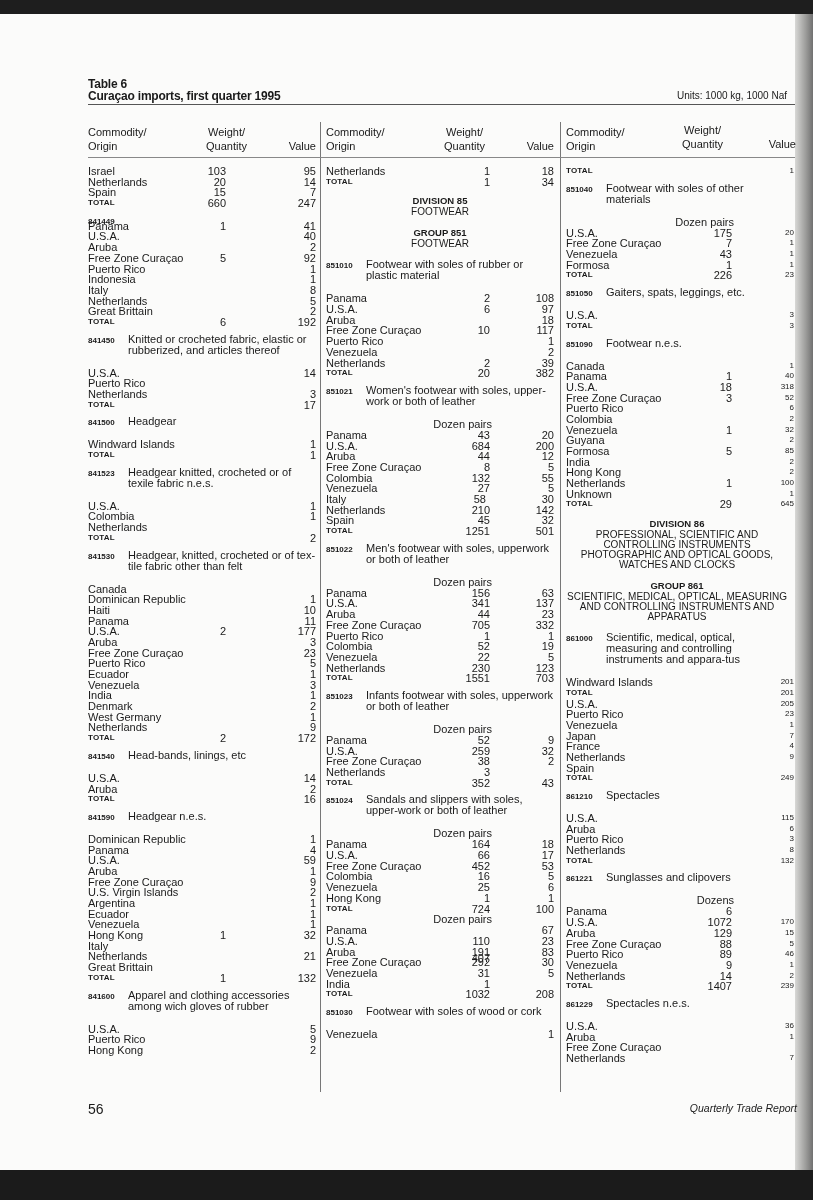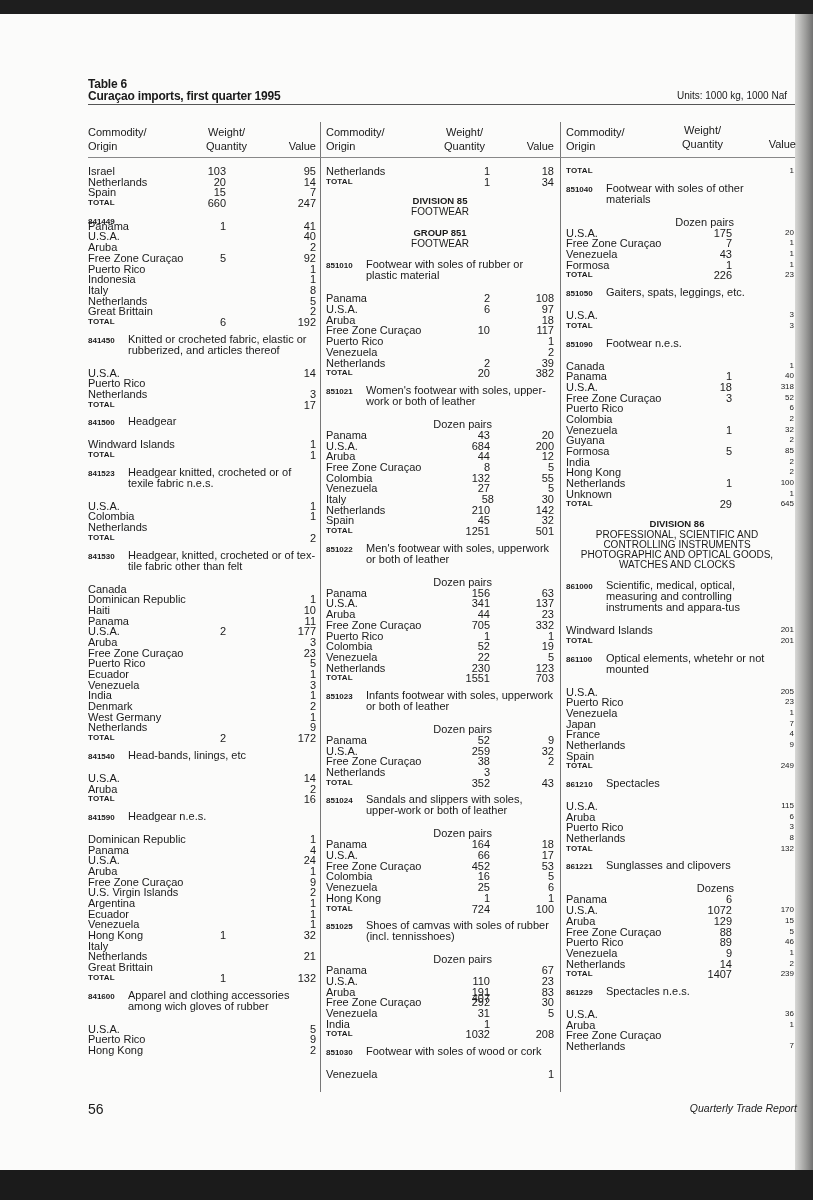--- a/index.html
+++ b/index.html
@@ -278,21 +278,21 @@
         <span class="v">1</span>
       </div>
       <div class="row">
         <span class="n">Panama</span>
         <span class="q" style="right: 90px;"></span>
         <span class="v">4</span>
       </div>
       <div class="row">
         <span class="n">U.S.A.</span>
         <span class="q" style="right: 90px;"></span>
-        <span class="v">24</span>
+        <span class="v">59</span>
       </div>
       <div class="row">
         <span class="n">Aruba</span>
         <span class="q" style="right: 90px;"></span>
         <span class="v">1</span>
       </div>
       <div class="row">
         <span class="n">Free Zone Curaçao</span>
         <span class="q" style="right: 90px;"></span>
         <span class="v">9</span>
@@ -457,21 +457,21 @@
         <span class="q" style="right: 64px;">132</span>
         <span class="v">55</span>
       </div>
       <div class="row">
         <span class="n">Venezuela</span>
         <span class="q" style="right: 64px;">27</span>
         <span class="v">5</span>
       </div>
       <div class="row">
         <span class="n">Italy</span>
-        <span class="q" style="right: 60px;">58</span>
+        <span class="q" style="right: 68px;">58</span>
         <span class="v">30</span>
       </div>
       <div class="row">
         <span class="n">Netherlands</span>
         <span class="q" style="right: 64px;">210</span>
         <span class="v">142</span>
       </div>
       <div class="row">
         <span class="n">Spain</span>
         <span class="q" style="right: 64px;">45</span>
@@ -586,21 +586,20 @@
       <div class="row">
         <span class="n">Hong Kong</span>
         <span class="q" style="right: 64px;">1</span>
         <span class="v">1</span>
       </div>
       <div class="row total">
         <span class="n">TOTAL</span>
         <span class="q" style="right: 64px; text-align: center;">724</span>
         <span class="v">100</span>
       </div>
-      <div class="item"><span class="code">851025</span><span>Shoes of camvas with soles of rubber (incl. tennisshoes)</span></div>
       <div class="unit-lbl" style="padding-right: 62px;">Dozen pairs</div>
       <div class="row">
         <span class="n">Panama</span>
         <span class="q" style="right: 64px; margin-top: 28px;">407</span>
         <span class="v">67</span>
       </div>
       <div class="row">
         <span class="n">U.S.A.</span>
         <span class="q" style="right: 64px;">110</span>
         <span class="v">23</span>
@@ -760,32 +759,35 @@
       </div>
       <div class="row total cut">
         <span class="n">TOTAL</span>
         <span class="q" style="right: 56px;">29</span>
         <span class="v">645</span>
       </div>
       <div class="div">
         <div class="t">DIVISION   86</div>
         <div class="s">PROFESSIONAL, SCIENTIFIC AND CONTROLLING INSTRUMENTS PHOTOGRAPHIC AND OPTICAL GOODS, WATCHES AND CLOCKS</div>
       </div>
+      <div class="div">
+        <div class="t">GROUP   861</div>
+        <div class="s">SCIENTIFIC, MEDICAL, OPTICAL, MEASURING AND CONTROLLING INSTRUMENTS AND APPARATUS</div>
+      </div>
       <div class="item"><span class="code">861000</span><span>Scientific, medical, optical, measuring and controlling instruments and appara-tus</span></div>
       <div class="row cut">
         <span class="n">Windward Islands</span>
         <span class="q" style="right: 56px;"></span>
         <span class="v">201</span>
       </div>
       <div class="row total cut">
         <span class="n">TOTAL</span>
         <span class="q" style="right: 56px;"></span>
         <span class="v">201</span>
       </div>
-      <div class="item"><span class="code">861100</span><span>Optical elements, whetehr or not mounted</span></div>
       <div class="row cut">
         <span class="n">U.S.A.</span>
         <span class="q" style="right: 56px;"></span>
         <span class="v">205</span>
       </div>
       <div class="row cut">
         <span class="n">Puerto Rico</span>
         <span class="q" style="right: 56px;"></span>
         <span class="v">23</span>
       </div>

